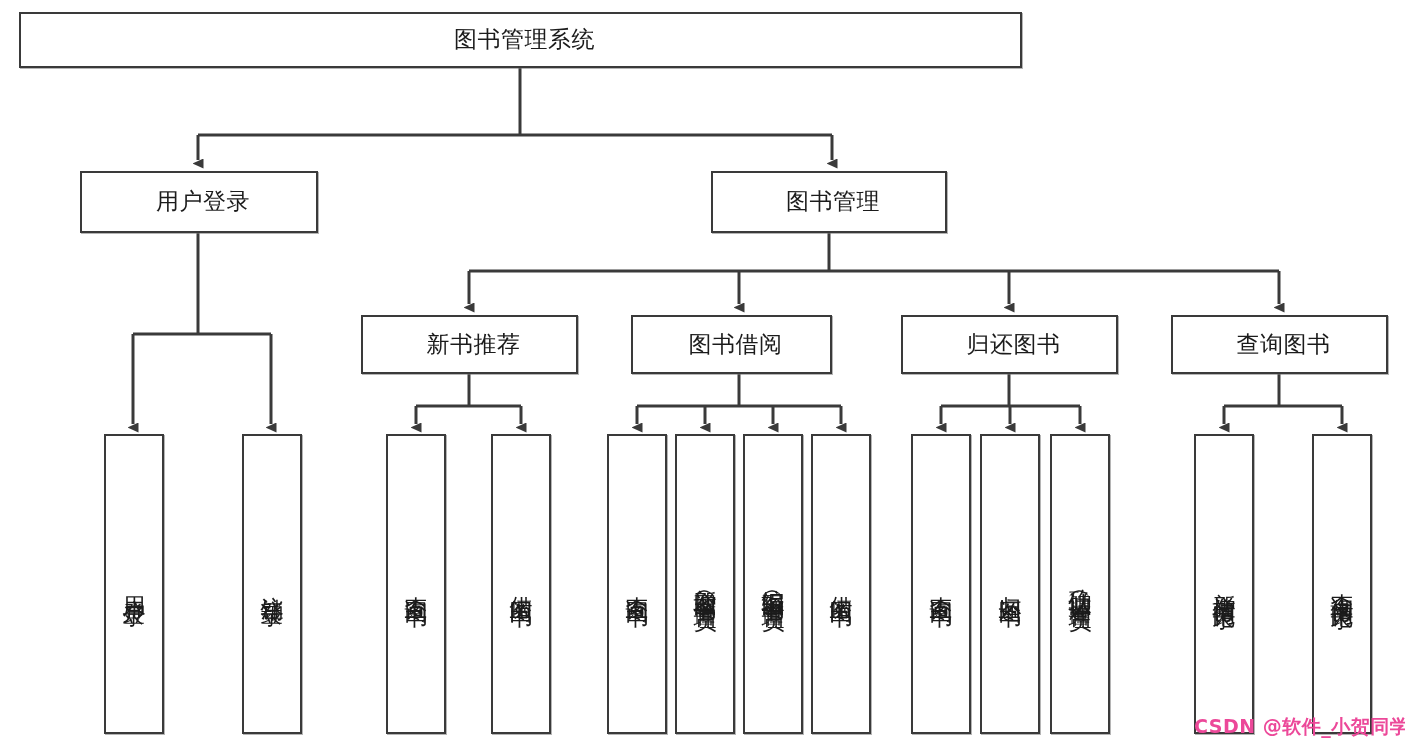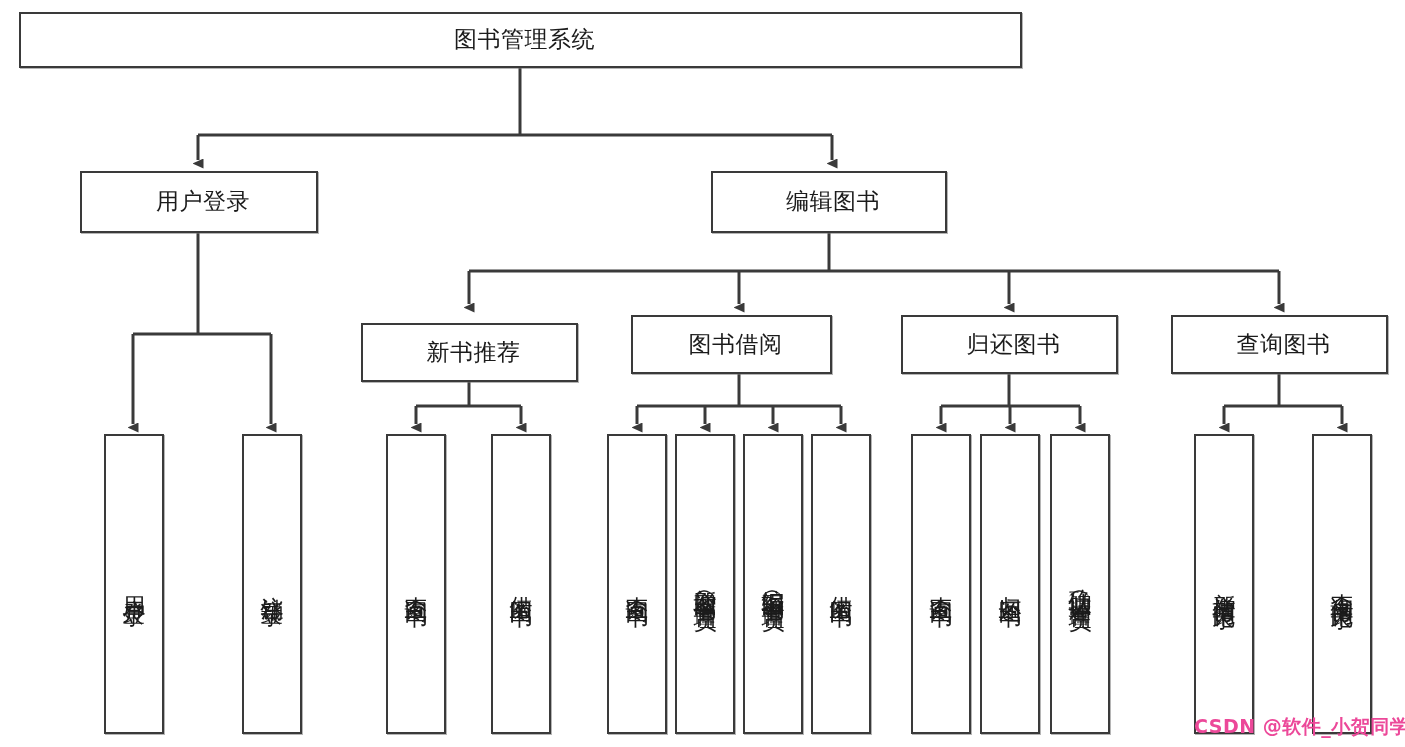--- a/index.html
+++ b/index.html
@@ -126,24 +126,24 @@
   </svg>
 
   <div class="node horiz" style="left:19px; top:12px; width:1003px; height:56px;">
     <span class="label">图书管理系统</span>
   </div>
 
   <div class="node horiz" style="left:80px; top:171px; width:238px; height:62px;">
     <span class="label">用户登录</span>
   </div>
   <div class="node horiz" style="left:711px; top:171px; width:236px; height:62px;">
-    <span class="label">编辑图书</span>
-  </div>
-
-  <div class="node horiz" style="left:361px; top:323px; width:217px; height:59px;">
+    <span class="label">图书管理</span>
+  </div>
+
+  <div class="node horiz" style="left:361px; top:315px; width:217px; height:59px;">
     <span class="label">新书推荐</span>
   </div>
   <div class="node horiz" style="left:631px; top:315px; width:201px; height:59px;">
     <span class="label">图书借阅</span>
   </div>
   <div class="node horiz" style="left:901px; top:315px; width:217px; height:59px;">
     <span class="label">归还图书</span>
   </div>
   <div class="node horiz" style="left:1171px; top:315px; width:217px; height:59px;">
     <span class="label">查询图书</span>

